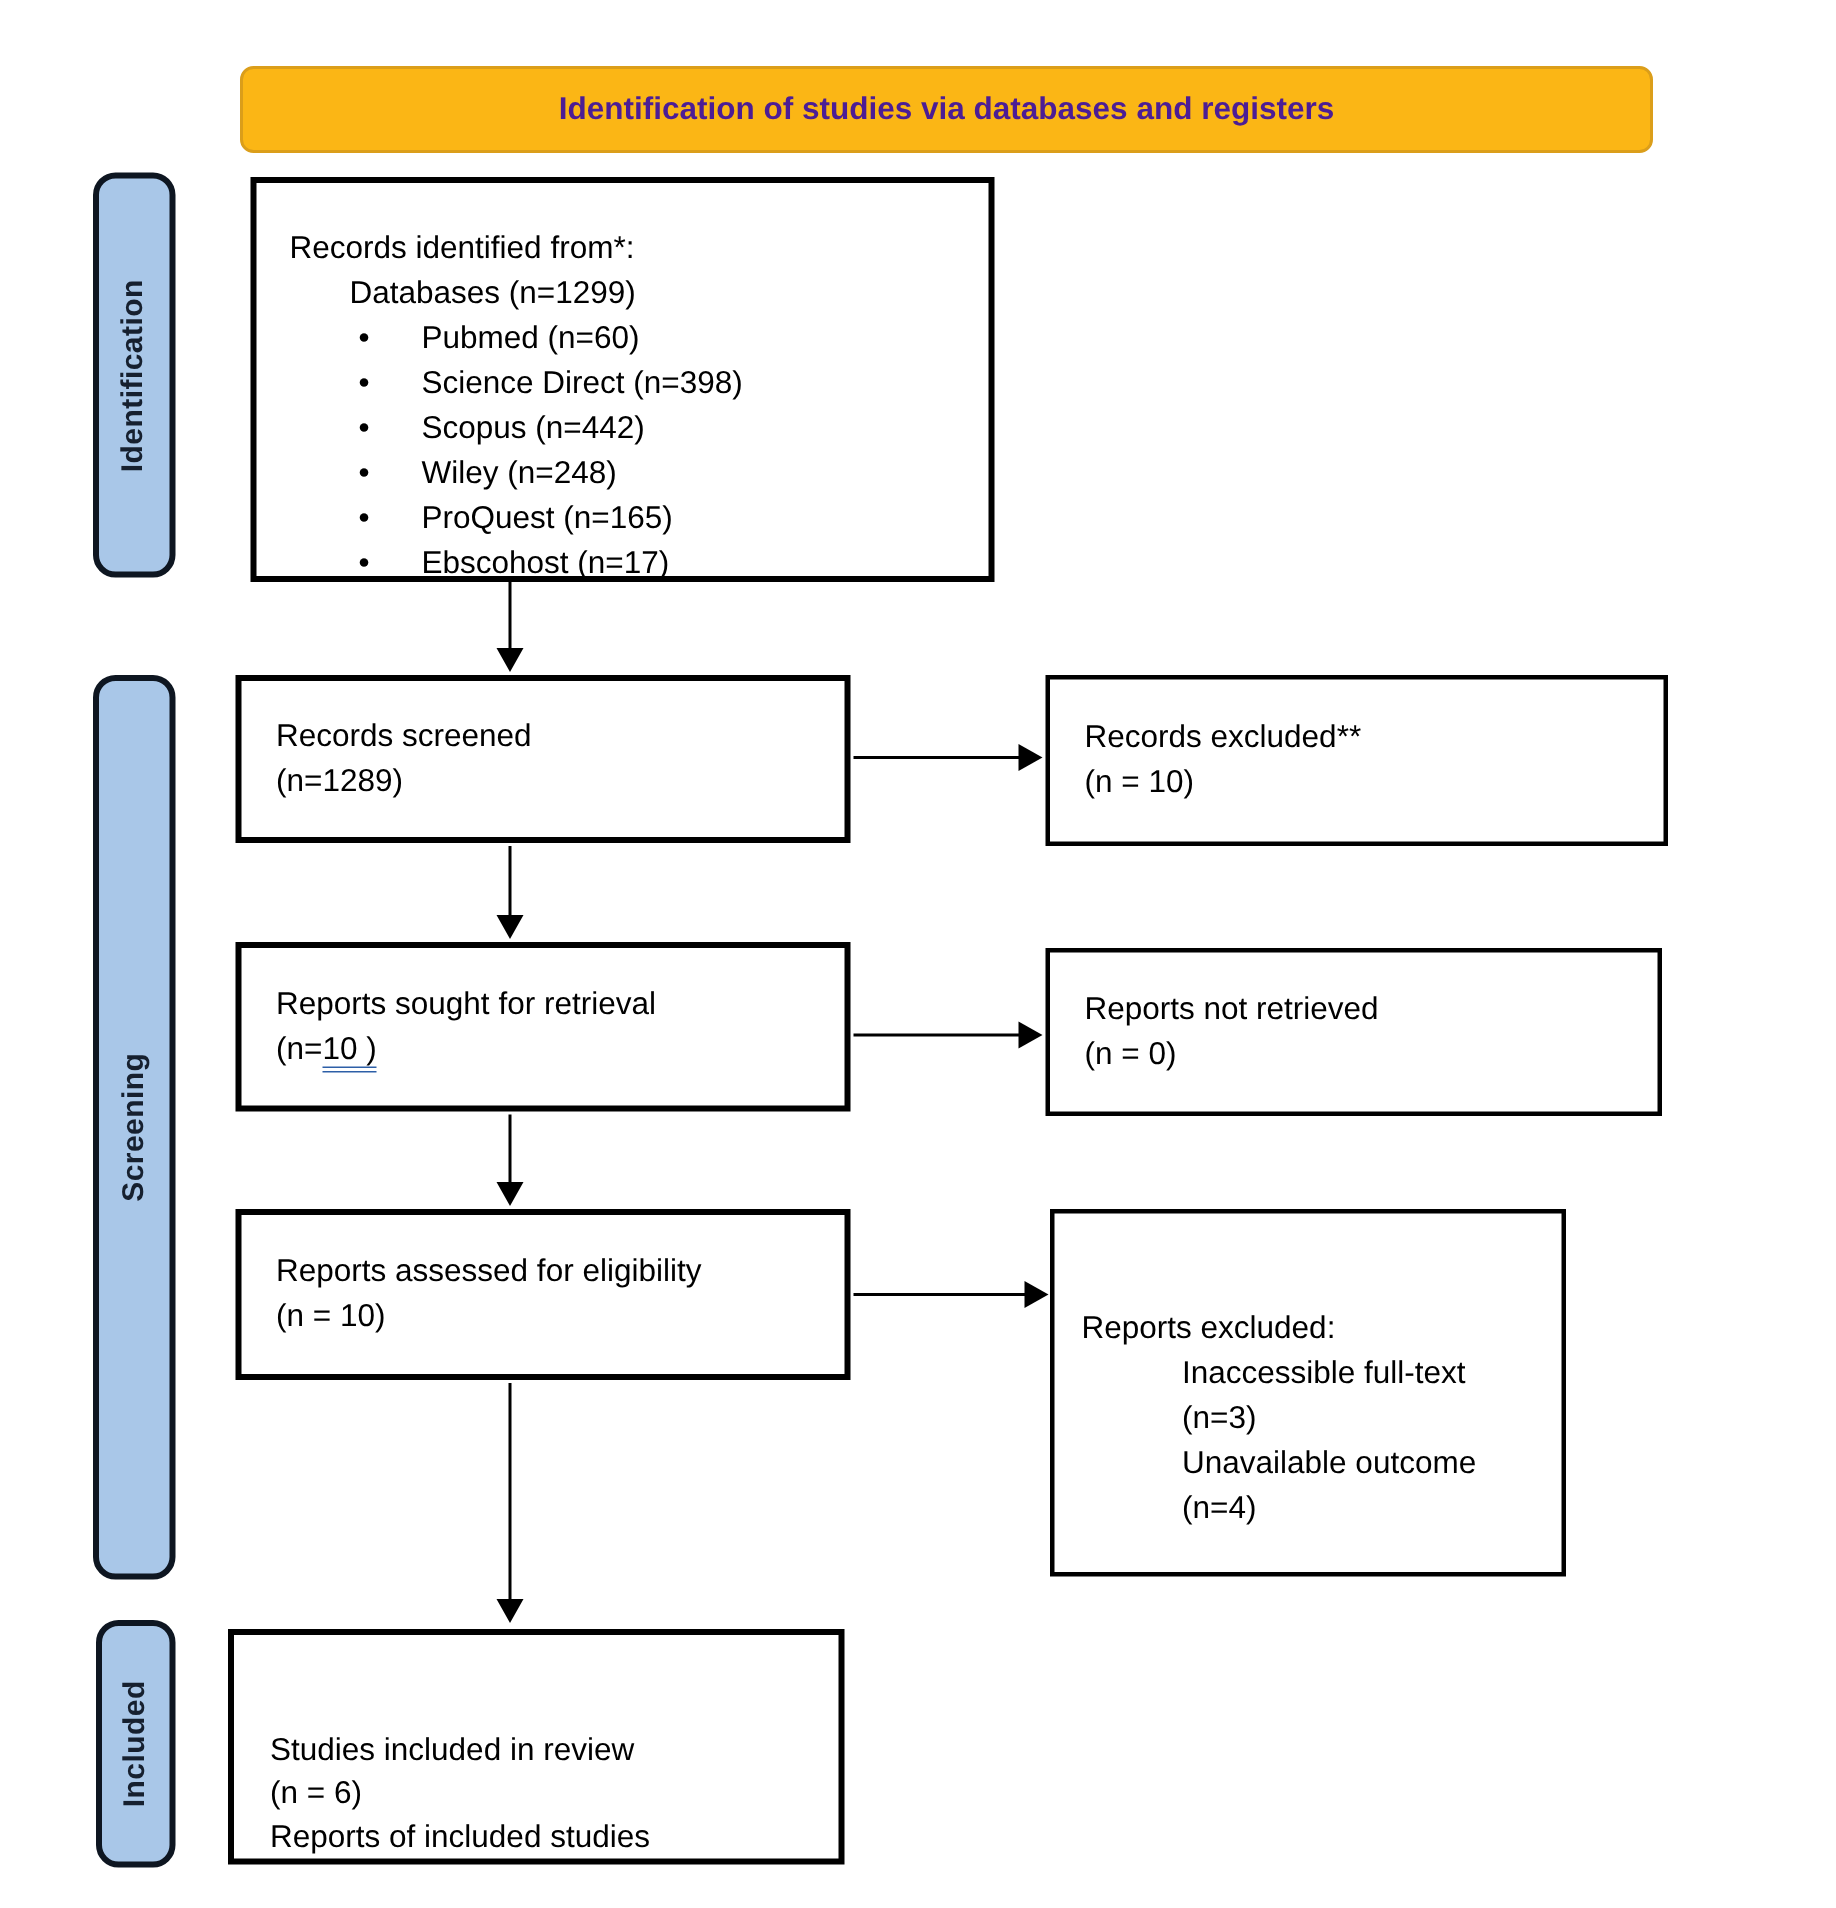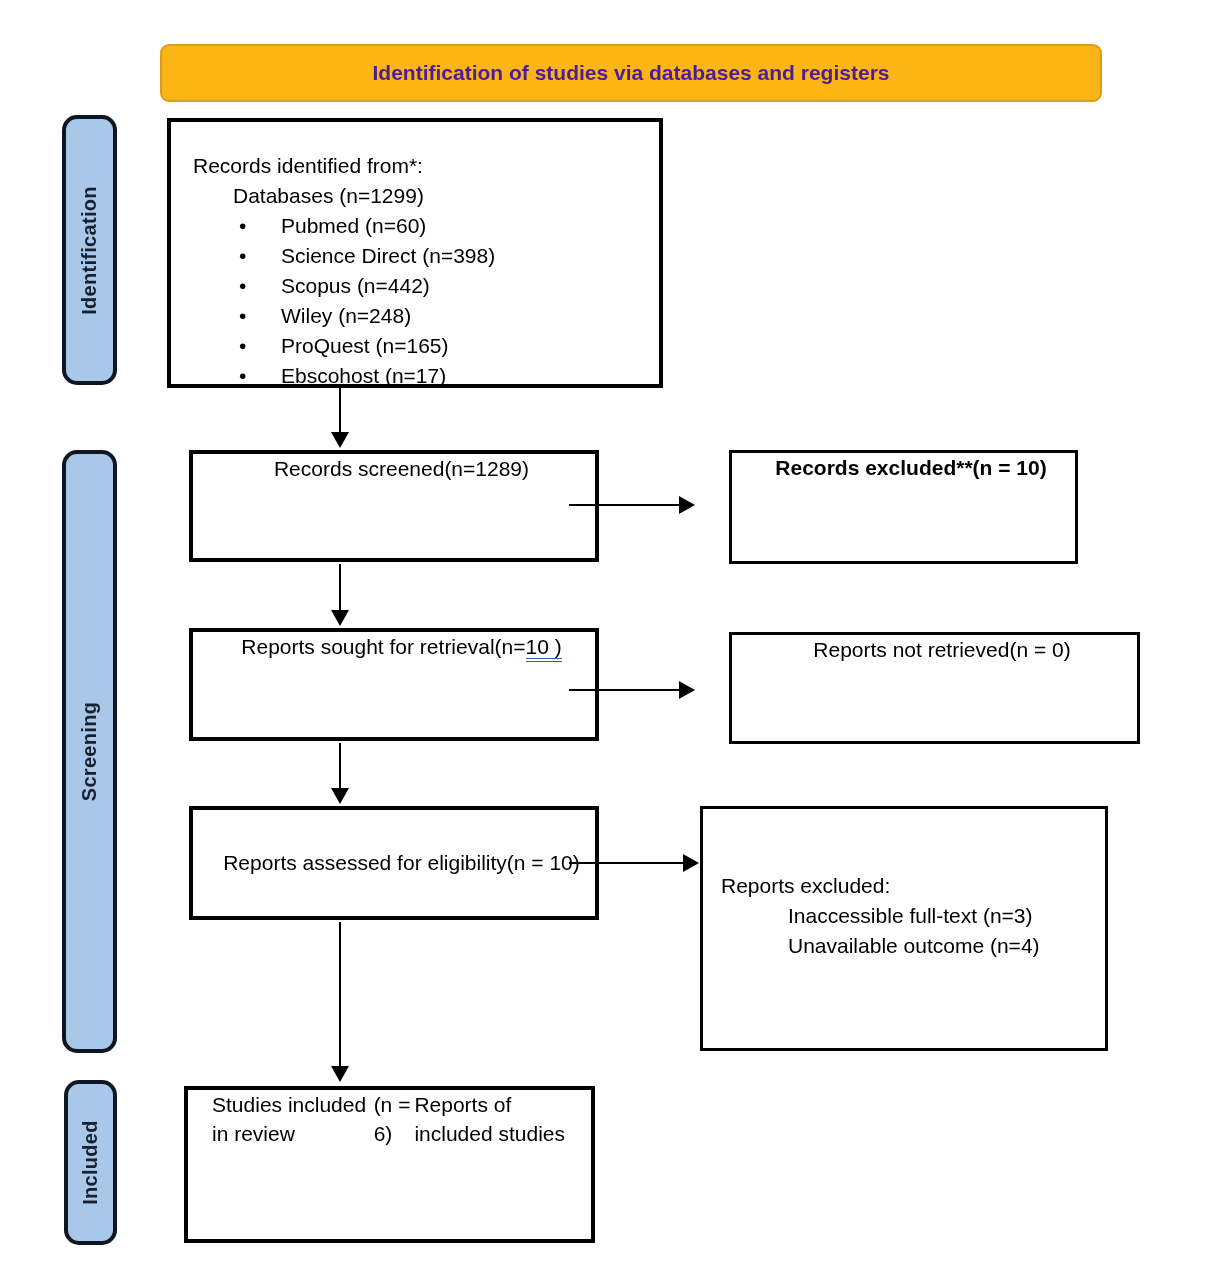--- a/index.html
+++ b/index.html
@@ -51,31 +51,31 @@
   .fbox {
     position: absolute;
     background: #ffffff;
     border: 4px solid #000000;
     box-sizing: border-box;
     font-size: 21px;
     line-height: 30px;
   }
   .fbox.thin { border-width: 3px; }
   .center2 {
-    display: flex; justify-content: center;
-    padding-left: 23px; padding-right: 8px; margin-left: 32px;
+    display: flex; flex-direction: column; justify-content: center;
+    padding-left: 23px; padding-right: 8px;
   }
   .box-identified { left: 167px; top: 118px;  width: 496px; height: 270px; padding: 29px 6px 0 22px; }
   .box-screened   { left: 157px; top: 450px;  width: 410px; height: 112px; }
   .box-sought     { left: 157px; top: 628px;  width: 410px; height: 113px; justify-content: center; }
-  .box-assessed   { left: 157px; top: 806px;  width: 410px; height: 114px; align-items: center; }
+  .box-assessed   { left: 157px; top: 806px;  width: 410px; height: 114px; }
   .box-included   { left: 152px; top: 1086px; width: 411px; height: 157px; line-height: 29px; padding-left: 24px; justify-content: flex-end; }
-  .rbox-excluded      { left: 697px; top: 450px; width: 349px; height: 114px; font-weight: bold; }
+  .rbox-excluded      { left: 697px; top: 450px; width: 415px; height: 114px; }
   .rbox-notretrieved  { left: 697px; top: 632px; width: 411px; height: 112px; }
-  .rbox-repexcluded   { left: 700px; top: 806px; width: 408px; height: 245px; padding: 62px 24px 0 18px; }
+  .rbox-repexcluded   { left: 700px; top: 806px; width: 344px; height: 245px; padding: 62px 24px 0 18px; }
 
   .indent1 { margin-left: 40px; }
   .reasons { margin-left: 67px; }
 
   
   .dblist { margin: 0; padding: 0; list-style: none; }
   .dblist li { position: relative; padding-left: 88px; line-height: 30px; }
   .dblist li::before {
     content: "\2022";
     position: absolute; left: 46px; top: 0;

